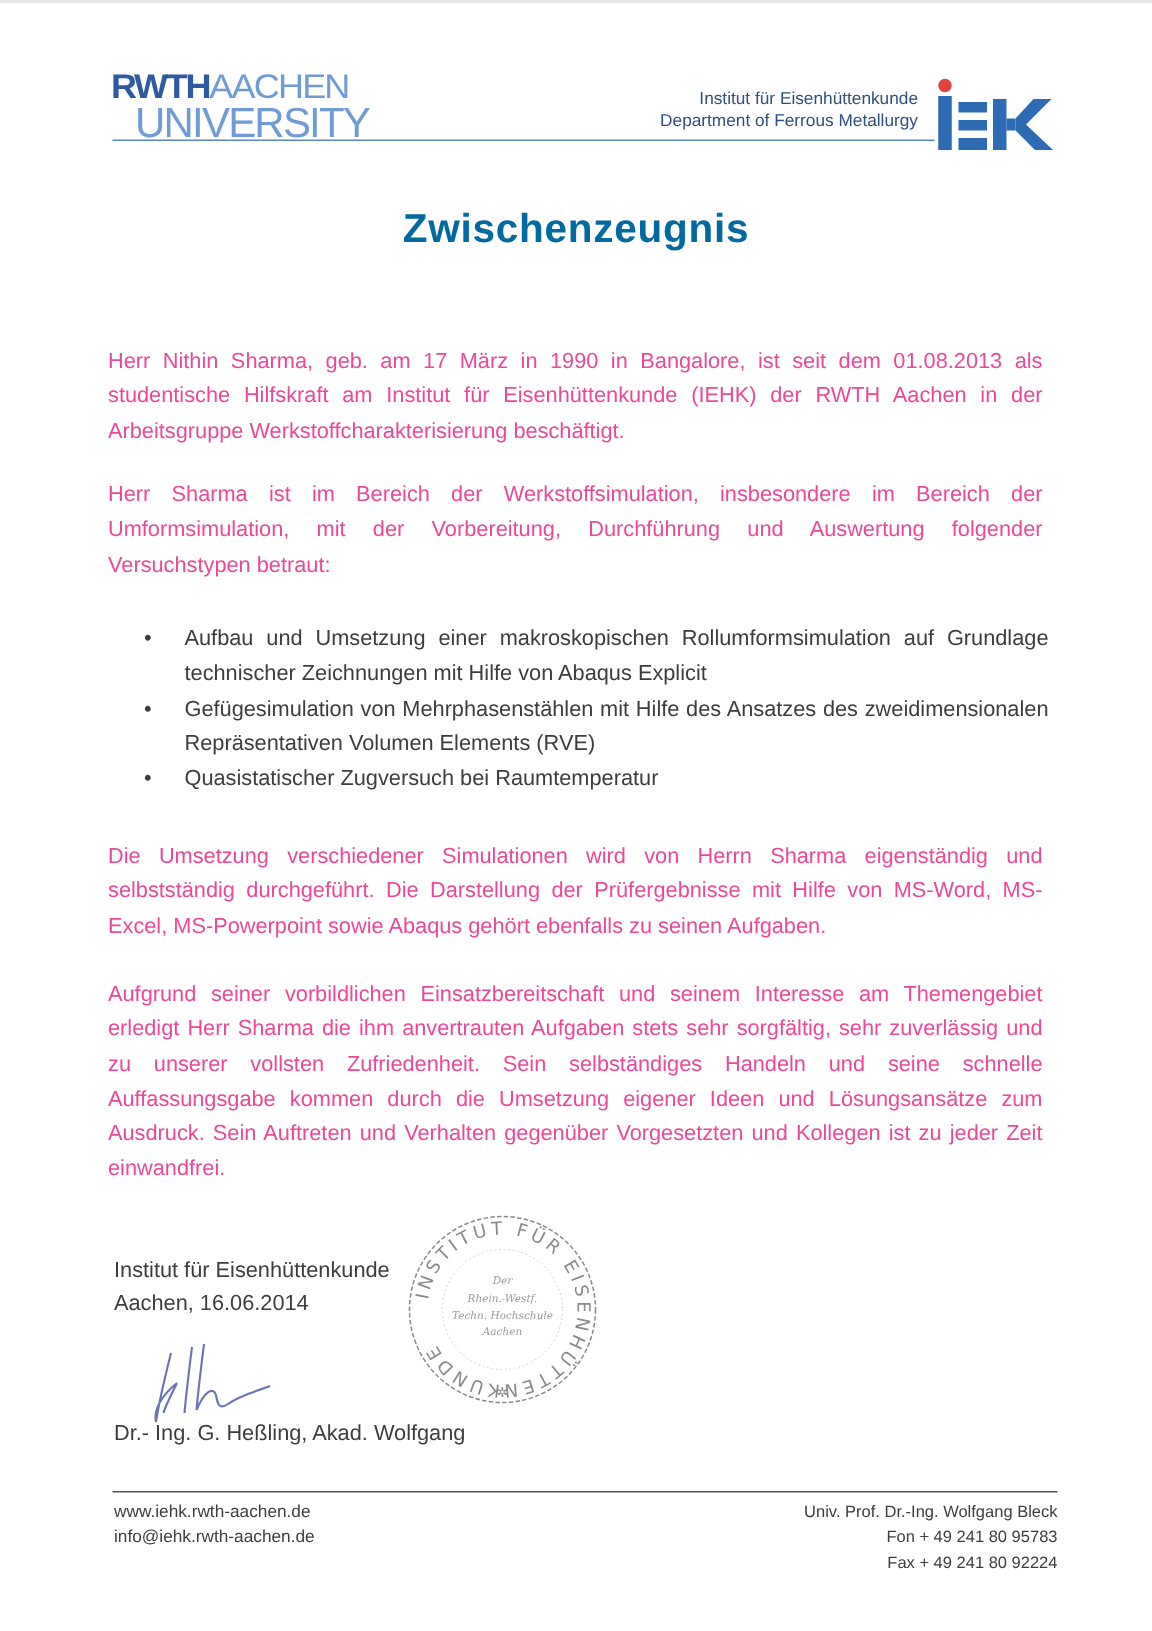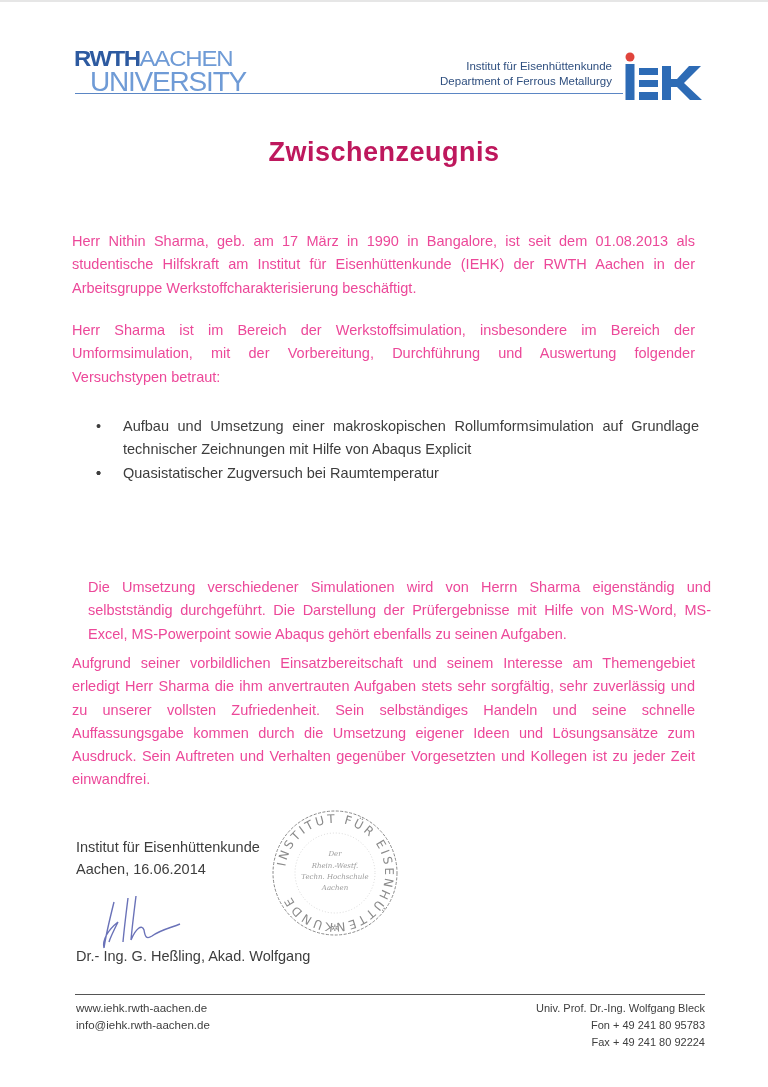--- a/index.html
+++ b/index.html
@@ -9,21 +9,21 @@
   }
   .topline { position: absolute; left: 0; top: 0; width: 768px; height: 2px; background: #e6e6e6; }
   .rwth { position: absolute; left: 74px; top: 47px; line-height: 1; }
   .rwth .l1 { font-family: "Liberation Sans", sans-serif; font-weight: bold; font-size: 24px; letter-spacing: -1.5px; transform: scaleY(0.95); transform-origin: left top; }
   .rwth .l1 .dark { color: #2d5aa0; }
   .rwth .l1 .light { color: #6f9bd6; font-weight: normal; letter-spacing: -1.2px; }
   .rwth .l2 { font-size: 28px; color: #6f9bd6; letter-spacing: -1.2px; margin-left: 16px; margin-top: -3px; }
   .header-rule { position: absolute; left: 75px; top: 93px; width: 548px; height: 1px; background: #5b86c4; }
   .inst { position: absolute; right: 156px; top: 59px; text-align: right; font-size: 11.5px; line-height: 15px; color: #2f4f7f; }
   .iehk { position: absolute; left: 624px; top: 52px; width: 80px; height: 50px; }
-  .title { position: absolute; left: 0; width: 768px; top: 137px; text-align: center; font-weight: bold; font-size: 27px; color: #be185d; letter-spacing: 0.5px; }
+  .title { position: absolute; left: 0; width: 768px; top: 137px; text-align: center; font-weight: bold; font-size: 27px; color: #0369a1; letter-spacing: 0.5px; }
   .para { position: absolute; left: 72px; width: 623px; font-size: 14.5px; line-height: 23.3px; text-align: justify; text-align-last: left; color: #ec4899; }
   .p1 { top: 230px; }
   .p2 { top: 319px; }
   .list { position: absolute; left: 96px; width: 603px; top: 415px; margin: 0; padding: 0; list-style: none; font-size: 14.5px; line-height: 23.3px; color: #3d3d3d; }
   .list li { position: relative; padding-left: 27px; text-align: justify; text-align-last: left; }
   .list li .bullet { position: absolute; left: 0; top: 0; }
   .p3 { top: 560px; }
   .p4 { top: 652px; }
   .sign { position: absolute; left: 76px; font-size: 14.5px; line-height: 22px; color: #3d3d3d; }
   .sign.s1 { top: 836px; }
@@ -62,25 +62,25 @@
   <polygon points="53,27 65,14 77,14 60,31 78,48 66,48 53,35" fill="#2d6bb5"></polygon>
 </svg>
 
 <div class="title">Zwischenzeugnis</div>
 
 <p class="para p1" style="margin:0">Herr Nithin Sharma, geb. am 17 März in 1990 in Bangalore, ist seit dem 01.08.2013 als studentische Hilfskraft am Institut für Eisenhüttenkunde (IEHK) der RWTH Aachen in der Arbeitsgruppe Werkstoffcharakterisierung beschäftigt.</p>
 <p class="para p2" style="margin:0">Herr Sharma ist im Bereich der Werkstoffsimulation, insbesondere im Bereich der Umformsimulation, mit der Vorbereitung, Durchführung und Auswertung folgender Versuchstypen betraut:</p>
 
 <ul class="list">
   <li><span class="bullet">•</span><span>Aufbau und Umsetzung einer makroskopischen Rollumformsimulation auf Grundlage technischer Zeichnungen mit Hilfe von Abaqus Explicit</span></li>
-  <li><span class="bullet">•</span></li>
+  <li><span class="bullet">•</span><span>Gefügesimulation von Mehrphasenstählen mit Hilfe des Ansatzes des zweidimensionalen Repräsentativen Volumen Elements (RVE)</span></li>
   <li><span class="bullet">•</span><span>Quasistatischer Zugversuch bei Raumtemperatur</span></li>
 </ul>
 
-<p class="para p3" style="margin:16px">Die Umsetzung verschiedener Simulationen wird von Herrn Sharma eigenständig und selbstständig durchgeführt. Die Darstellung der Prüfergebnisse mit Hilfe von MS-Word, MS-Excel, MS-Powerpoint sowie Abaqus gehört ebenfalls zu seinen Aufgaben.</p>
+<p class="para p3" style="margin:0">Die Umsetzung verschiedener Simulationen wird von Herrn Sharma eigenständig und selbstständig durchgeführt. Die Darstellung der Prüfergebnisse mit Hilfe von MS-Word, MS-Excel, MS-Powerpoint sowie Abaqus gehört ebenfalls zu seinen Aufgaben.</p>
 <p class="para p4" style="margin:0">Aufgrund seiner vorbildlichen Einsatzbereitschaft und seinem Interesse am Themengebiet erledigt Herr Sharma die ihm anvertrauten Aufgaben stets sehr sorgfältig, sehr zuverlässig und zu unserer vollsten Zufriedenheit. Sein selbständiges Handeln und seine schnelle Auffassungsgabe kommen durch die Umsetzung eigener Ideen und Lösungsansätze zum Ausdruck. Sein Auftreten und Verhalten gegenüber Vorgesetzten und Kollegen ist zu jeder Zeit einwandfrei.</p>
 
 <div class="sign s1">
   <div>Institut für Eisenhüttenkunde</div>
   <div>Aachen, 16.06.2014</div>
 </div>
 
 <svg class="stamp" viewBox="0 0 134 130">
   <defs>
     <path id="ringpath" d="M 67,65 m -50,0 a 50,50 0 1,1 100,0 a 50,50 0 1,1 -100,0"></path>

